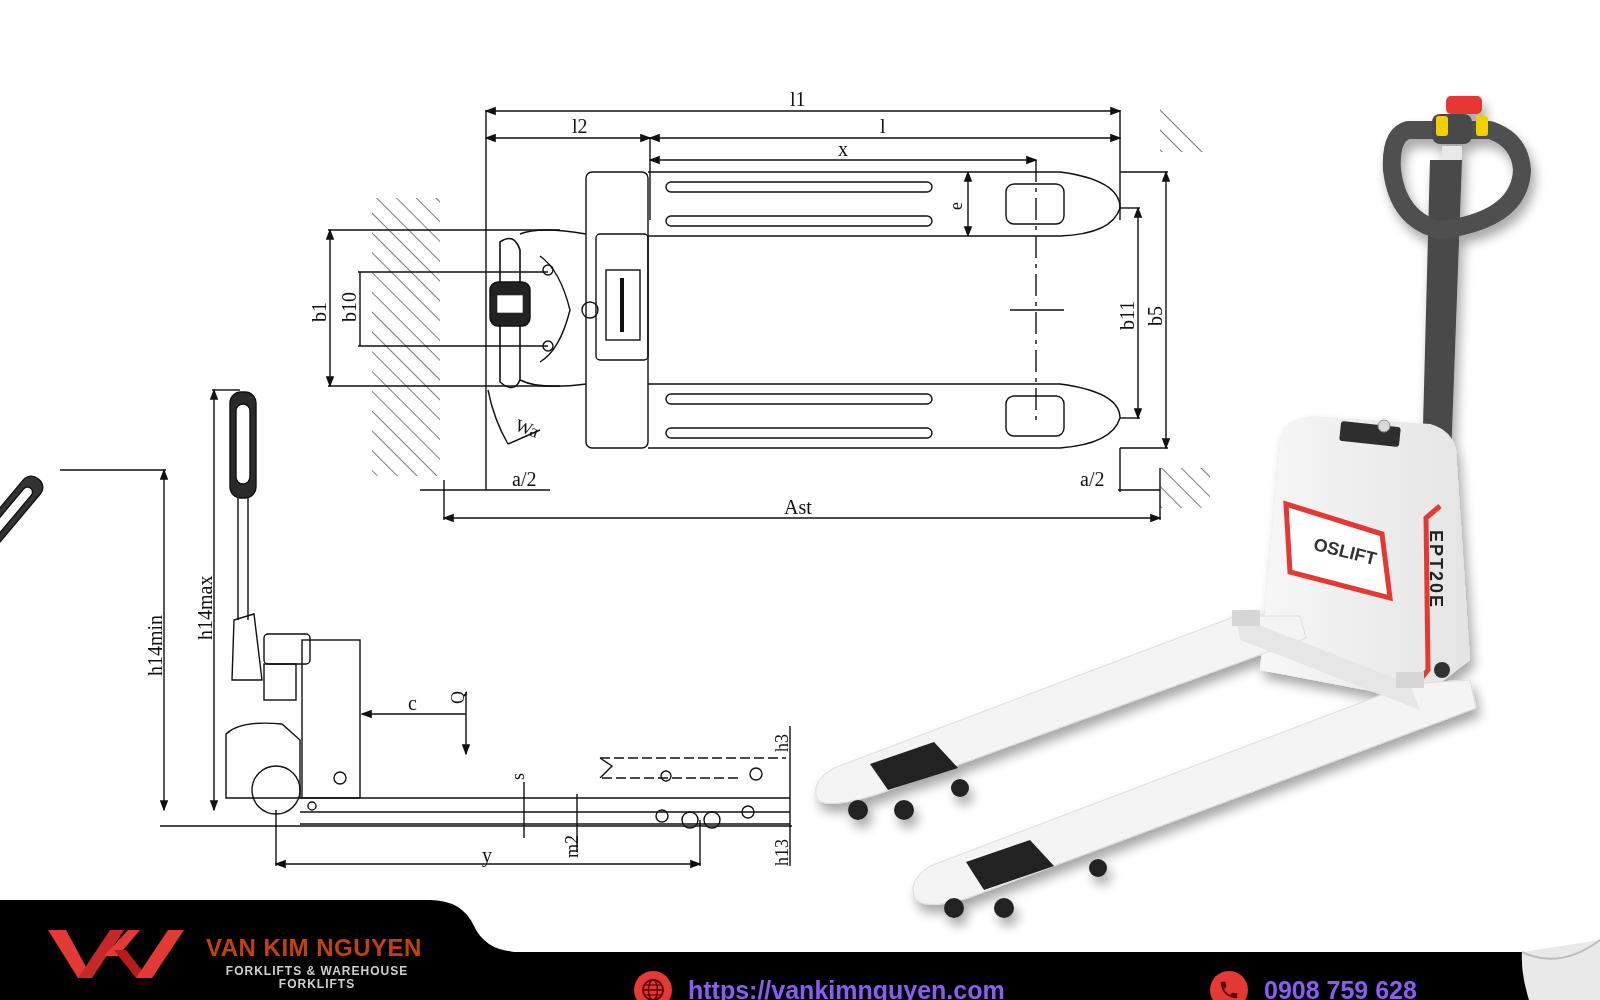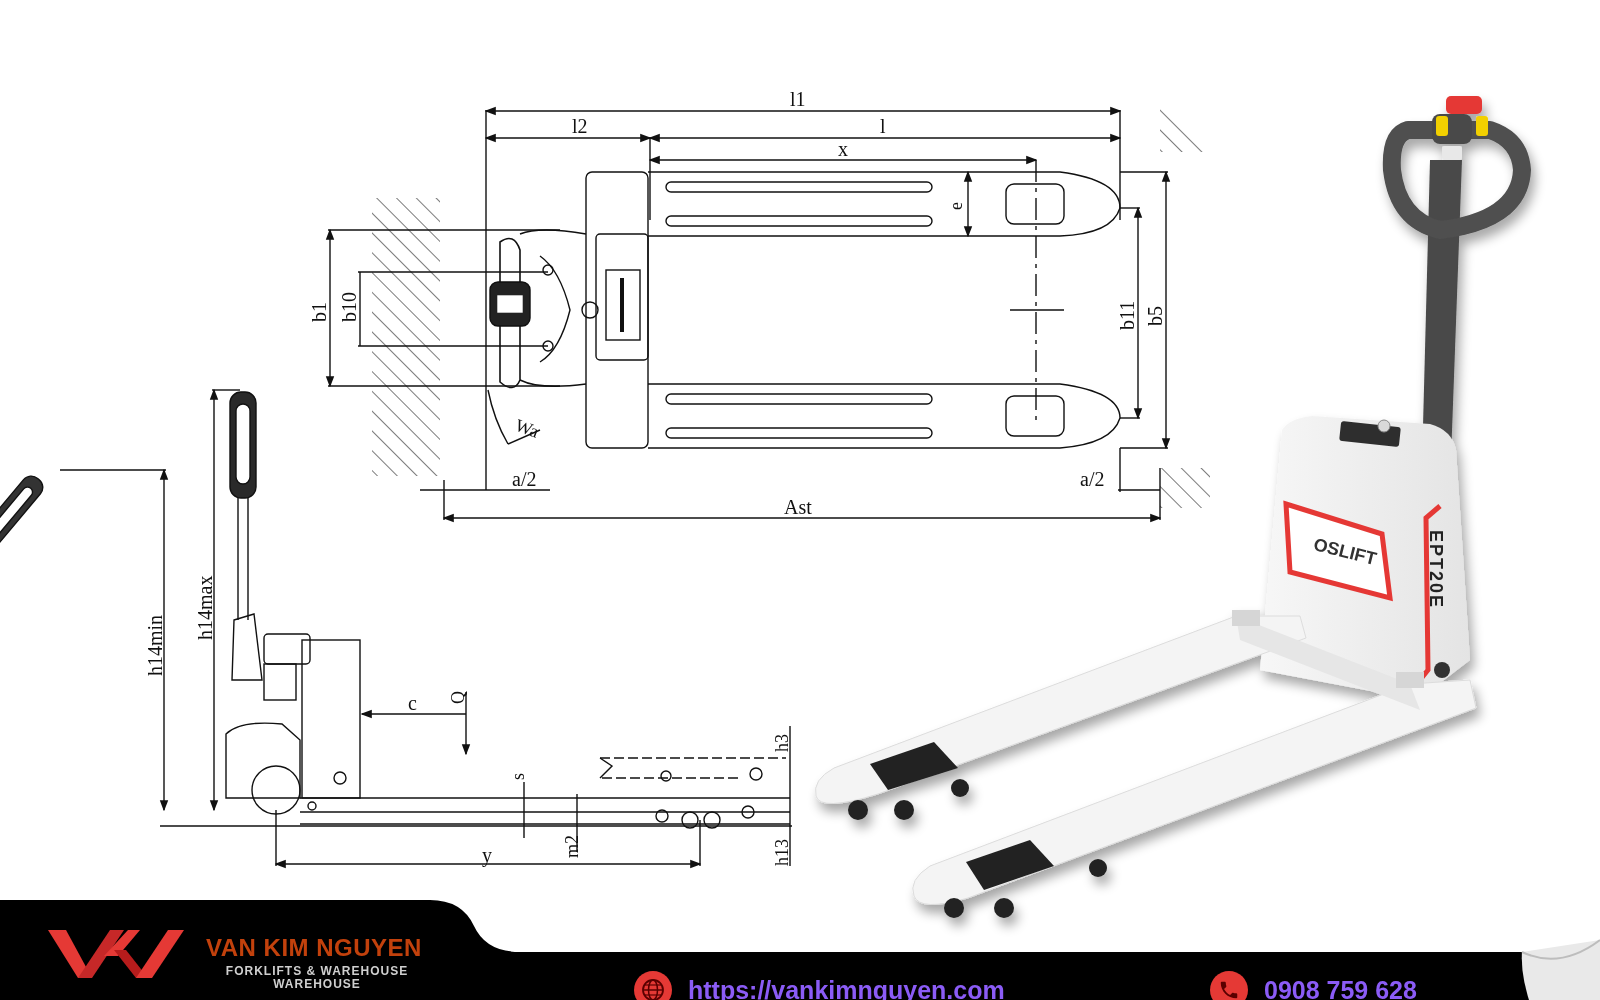--- a/index.html
+++ b/index.html
@@ -248,21 +248,21 @@
     <path d="M0,4 L18,4 L44,52 L30,52 Z" fill="#e53935"></path>
     <path d="M30,52 L62,4 L76,4 L44,52 Z" fill="#c62828"></path>
     <path d="M56,30 L80,4 L92,4 L70,30 Z" fill="#e53935"></path>
     <path d="M66,24 L88,52 L100,52 L78,24 Z" fill="#b71c1c"></path>
     <path d="M88,52 L120,4 L136,4 L104,52 Z" fill="#e53935"></path>
   </svg>
 
   <div class="brand-name">VAN KIM NGUYEN</div>
   <div class="brand-sub">
     <div>FORKLIFTS &amp; WAREHOUSE</div>
-    <div>WAREHOUSE</div>
+    <div>FORKLIFTS</div>
   </div>
 
   <div class="contact contact-web">
     <span class="badge">
       <svg width="24" height="24" viewBox="0 0 24 24">
         <circle cx="12" cy="12" r="10" fill="none" stroke="#5a0000" stroke-width="1.8"></circle>
         <ellipse cx="12" cy="12" rx="4.5" ry="10" fill="none" stroke="#5a0000" stroke-width="1.5"></ellipse>
         <line x1="2" y1="12" x2="22" y2="12" stroke="#5a0000" stroke-width="1.5"></line>
         <line x1="4" y1="7" x2="20" y2="7" stroke="#5a0000" stroke-width="1.2"></line>
         <line x1="4" y1="17" x2="20" y2="17" stroke="#5a0000" stroke-width="1.2"></line>

